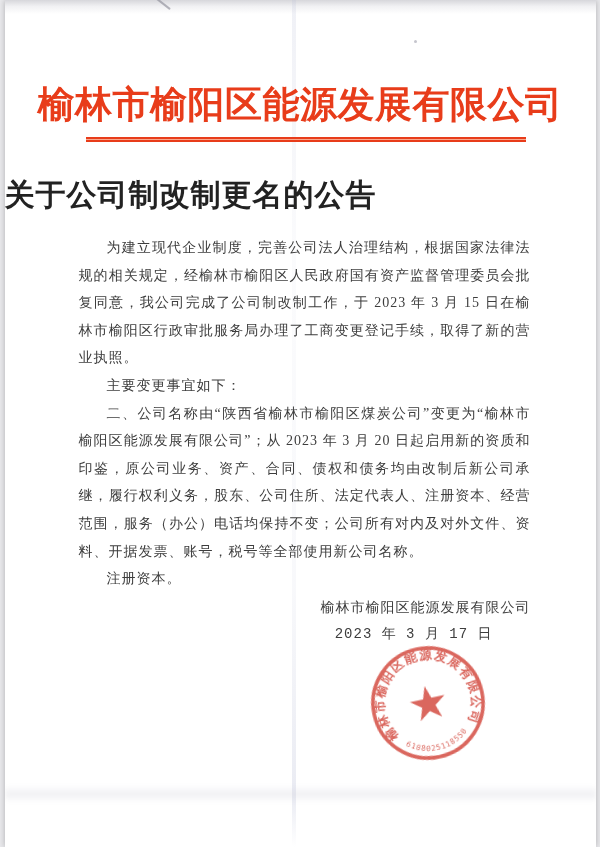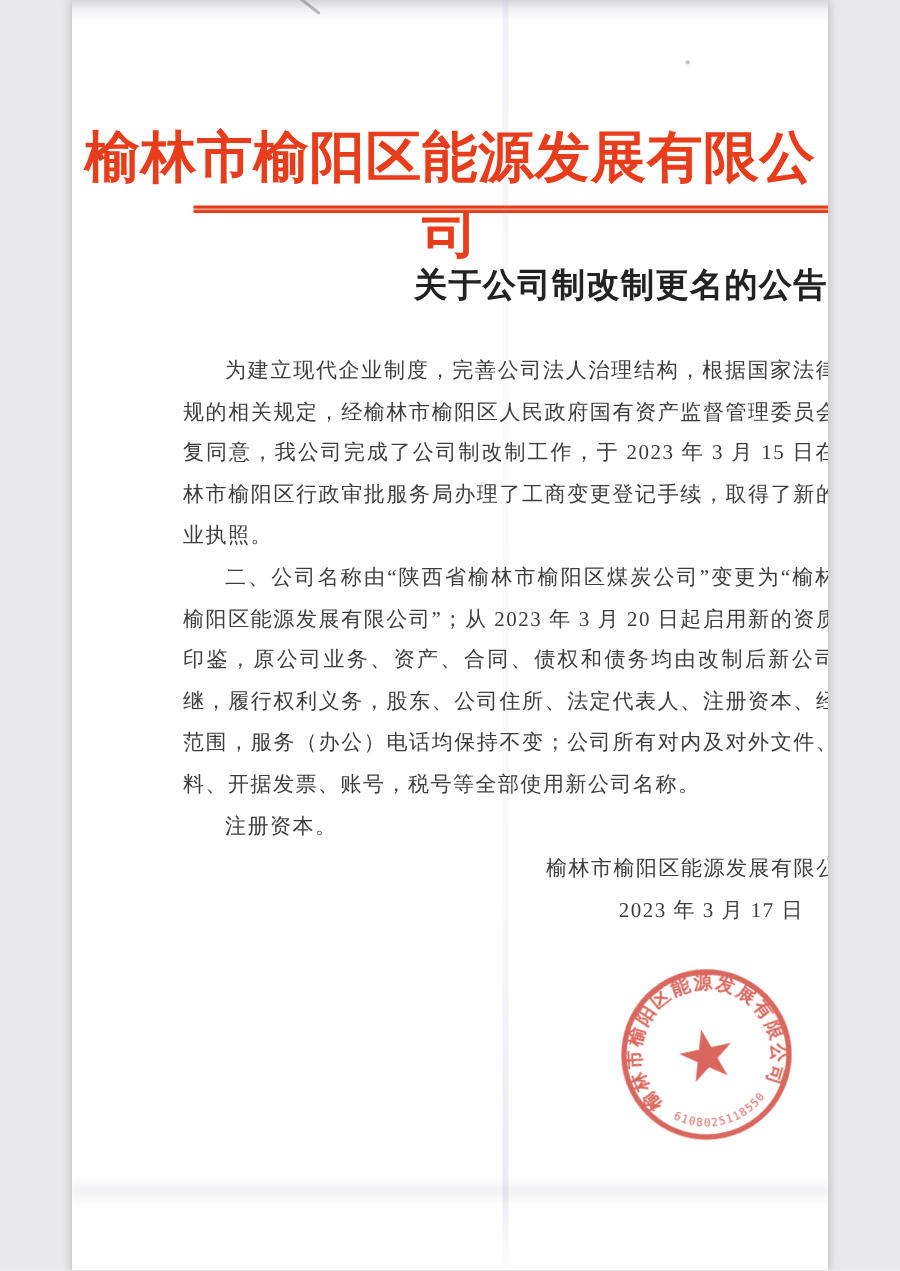--- a/index.html
+++ b/index.html
@@ -2,21 +2,21 @@
 <html style="--header-red: #e83c1a; --seal-red: #d2453a; --body-text: #3d3d3d;"><head>
 <meta charset="utf-8">
 <style>
   html, body {
     margin: 0;
     padding: 0;
     background: #e9e9ec;
   }
   .page {
     position: relative;
-    width: 504px;
+    width: 591px;
     height: 847px;
     margin: 0 auto;
     background: #ffffff;
     overflow: hidden;
     font-family: "Liberation Serif", "DejaVu Serif", serif;
     box-shadow: 0 0 6px rgba(0,0,0,.25);
   }
   
   .scan-top {
     position: absolute; top: 0; left: 0; right: 0; height: 14px;
@@ -53,35 +53,35 @@
   }
   .red-rule {
     position: absolute; top: 137px; left: 81px; width: 440px; height: 5px;
     background: linear-gradient(to bottom,
       var(--header-red, #e83c1a) 0%, var(--header-red, #e83c1a) 34%,
       #f8a88e 46%, #f8a88e 56%,
       var(--header-red, #e83c1a) 68%, var(--header-red, #e83c1a) 100%);
   }
   .doc-title {
     position: absolute; top: 175px; left: 0; width: 100%;
-    margin: 0; text-align: right;
+    margin: 0; text-align: left;
     font-family: "Liberation Sans", "DejaVu Sans", sans-serif;
-    font-size: 22px; font-weight: bold; letter-spacing: 1px;
+    font-size: 30px; font-weight: bold; letter-spacing: 1px;
     color: #222222;
   }
   
   .doc-body {
     position: absolute; top: 234px; left: 74px; width: 452px;
     font-size: 14px; line-height: 27.6px; letter-spacing: 1px;
     color: var(--body-text, #3d3d3d);
     text-align: justify;
   }
   .doc-body p { margin: 0; text-indent: 2em; }
   .sig-company { text-indent: 0 !important; text-align: right; margin-top: 1px !important; }
-  .sig-date { text-indent: 0 !important; text-align: right; padding-right: 38px; }
+  .sig-date { text-indent: 0 !important; text-align: right; padding-right: 38px; font-family: Liberation Mono, monospace; }
   
   .seal {
     position: absolute; left: 358px; top: 638px; width: 130px; height: 130px;
     transform: rotate(-12deg);
     mix-blend-mode: multiply;
     opacity: .82;
     filter: blur(.3px);
     pointer-events: none;
   }
   .seal svg { width: 100%; height: 100%; }
@@ -111,20 +111,21 @@
   <div class="fold-line"></div>
   <div class="scan-bottom"></div>
 
   <h1 class="letterhead">榆林市榆阳区能源发展有限公司</h1>
   <div class="red-rule"></div>
 
   <h2 class="doc-title">关于公司制改制更名的公告</h2>
 
   <div class="doc-body">
     <p>为建立现代企业制度，完善公司法人治理结构，根据国家法律法规的相关规定，经榆林市榆阳区人民政府国有资产监督管理委员会批复同意，我公司完成了公司制改制工作，于 2023 年 3 月 15 日在榆林市榆阳区行政审批服务局办理了工商变更登记手续，取得了新的营业执照。</p>
+    <p>主要变更事宜如下：</p>
     <p>二、公司名称由“陕西省榆林市榆阳区煤炭公司”变更为“榆林市榆阳区能源发展有限公司”；从 2023 年 3 月 20 日起启用新的资质和印鉴，原公司业务、资产、合同、债权和债务均由改制后新公司承继，履行权利义务，股东、公司住所、法定代表人、注册资本、经营范围，服务（办公）电话均保持不变；公司所有对内及对外文件、资料、开据发票、账号，税号等全部使用新公司名称。</p>
     <p>注册资本。</p>
     <p class="sig-company">榆林市榆阳区能源发展有限公司</p>
     <p class="sig-date">2023 年 3 月 17 日</p>
   </div>
 
   <div class="seal">
     <svg viewBox="0 0 130 130" xmlns="http://www.w3.org/2000/svg">
       <defs>
         <path id="sealArcTop" d="M 29.8 91.4 A 44 44 0 1 1 100.2 91.4" fill="none"></path>

